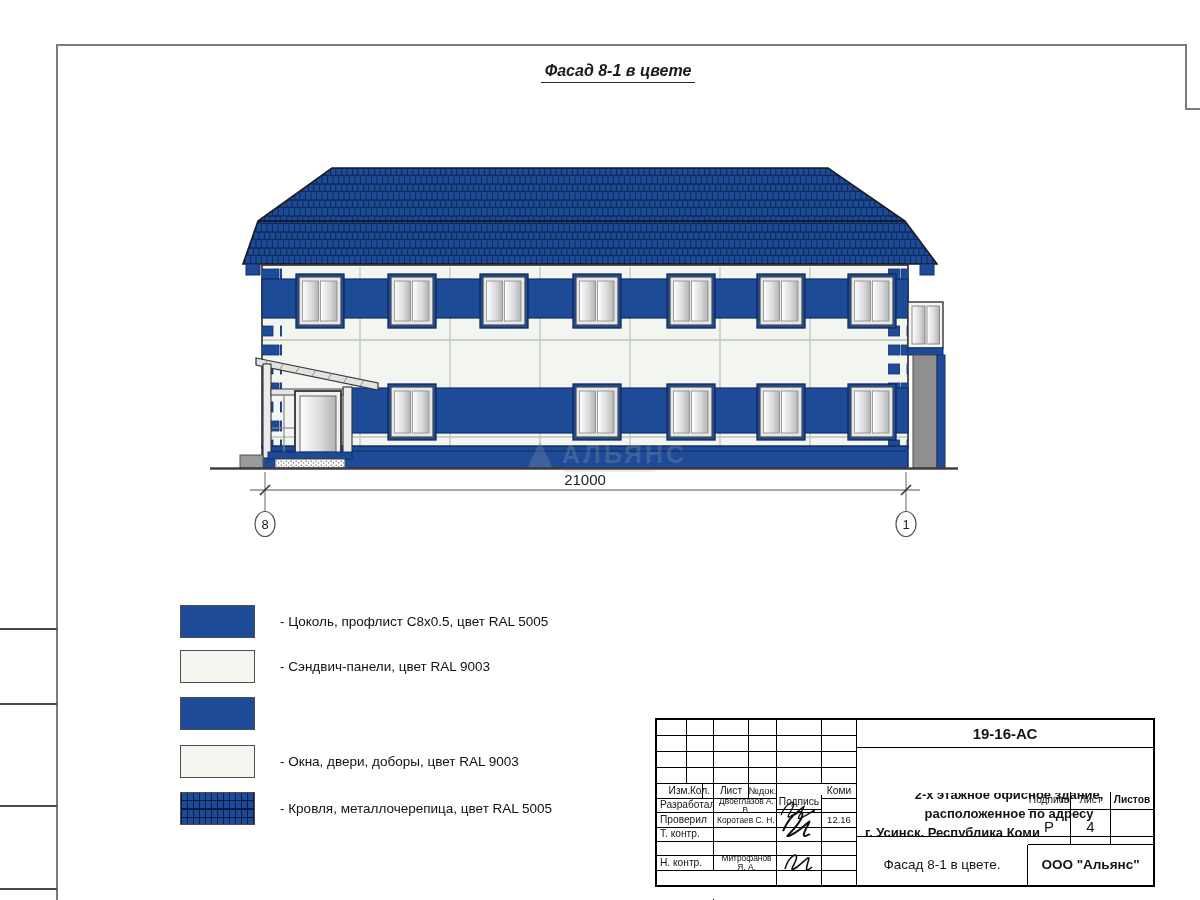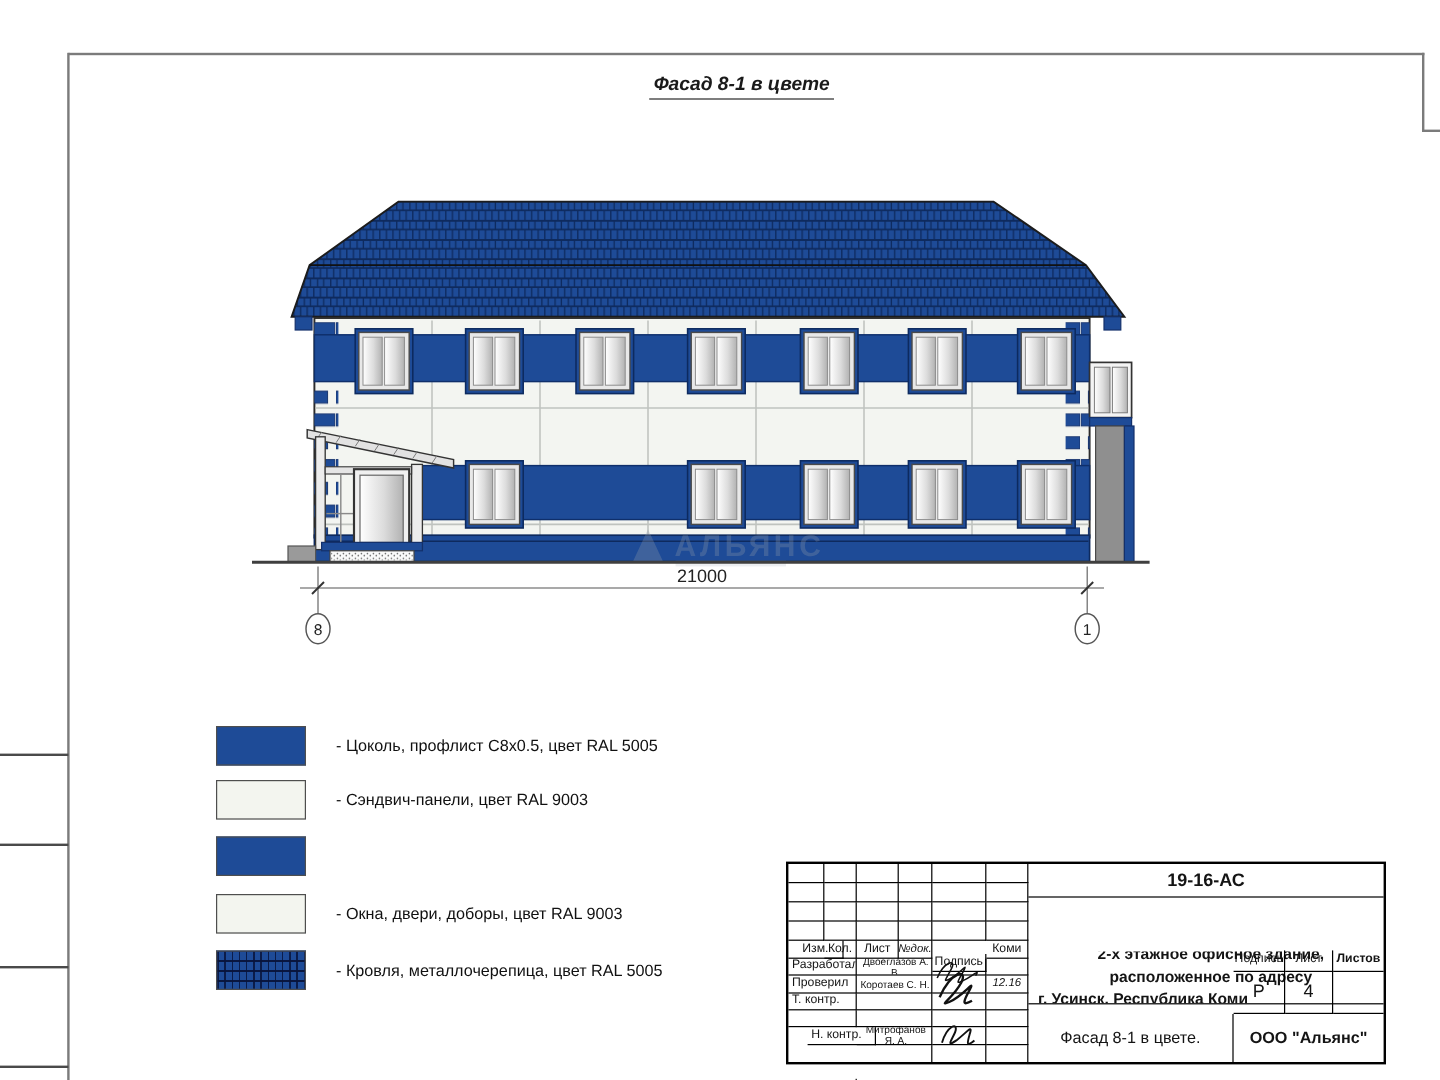--- a/index.html
+++ b/index.html
@@ -25,21 +25,21 @@
   
   .tb{position:absolute;left:655px;top:718px;width:500px;height:169px;border:2px solid #000;
       box-sizing:border-box;background:#fff;}
   .tb-cell{position:absolute;box-sizing:border-box;border-right:1px solid #000;border-bottom:1px solid #000;
            display:flex;align-items:center;justify-content:center;overflow:hidden;
            font-size:10px;line-height:1.05;text-align:center;}
   .tb-cell.no-r{border-right:none;font-weight:bold;}
   .tb-cell.no-b{border-bottom:none;}
   .tb-cell.la{justify-content:flex-start;padding-left:3px;text-align:center;}
   .f8{font-size:8.4px;}
-  .f9{font-size:9.5px;font-style:italic;}
+  .f9{font-size:9.5px;}
   .f10{font-size:10.2px;}
   .f11{font-size:11px;}
   .f13{font-size:13px;}
   .f14{font-size:13.5px;}
   .f15{font-size:15px;}
   .desc{flex-direction:column;align-items:flex-start;justify-content:center;padding-left:8px;line-height:1.45;}
   .comp{flex-direction:column;line-height:1.5;}
   .sigs{position:absolute;left:120px;top:75px;width:46px;height:92px;overflow:visible;pointer-events:none;}
 </style>
 </head>
@@ -294,21 +294,21 @@
     <div class="tb-cell f10 la" style="left:0;top:108px;width:57px;height:14px;">Т. контр.</div>
     <div class="tb-cell f8 la" style="left:57px;top:108px;width:63px;height:14px;"></div>
     <div class="tb-cell" style="left:120px;top:108px;width:45px;height:14px;"></div>
     <div class="tb-cell" style="left:165px;top:108px;width:35px;height:14px;"></div>
 
     <div class="tb-cell f10 la" style="left:0;top:122px;width:57px;height:14px;"></div>
     <div class="tb-cell f8 la" style="left:57px;top:122px;width:63px;height:14px;"></div>
     <div class="tb-cell" style="left:120px;top:122px;width:45px;height:14px;"></div>
     <div class="tb-cell" style="left:165px;top:122px;width:35px;height:14px;"></div>
 
-    <div class="tb-cell f10 la" style="left:0;top:136px;width:57px;height:15px;margin-left:16px;">Н. контр.</div>
+    <div class="tb-cell f10 la" style="left:0;top:136px;width:57px;height:15px;">Н. контр.</div>
     <div class="tb-cell f8 la" style="left:57px;top:136px;width:63px;height:15px;">Митрофанов Я. А.</div>
     <div class="tb-cell" style="left:120px;top:136px;width:45px;height:15px;"></div>
     <div class="tb-cell" style="left:165px;top:136px;width:35px;height:15px;"></div>
 
     <div class="tb-cell f10 la no-b" style="left:0;top:151px;width:57px;height:14px;margin-top:28px;">Утвердил</div>
     <div class="tb-cell f8 la no-b" style="left:57px;top:151px;width:63px;height:14px;"></div>
     <div class="tb-cell no-b" style="left:120px;top:151px;width:45px;height:14px;"></div>
     <div class="tb-cell no-b" style="left:165px;top:151px;width:35px;height:14px;"></div>
 
     <div class="tb-cell f15 no-r" style="left:200px;top:0;width:296px;height:28px;">19-16-АС</div>

